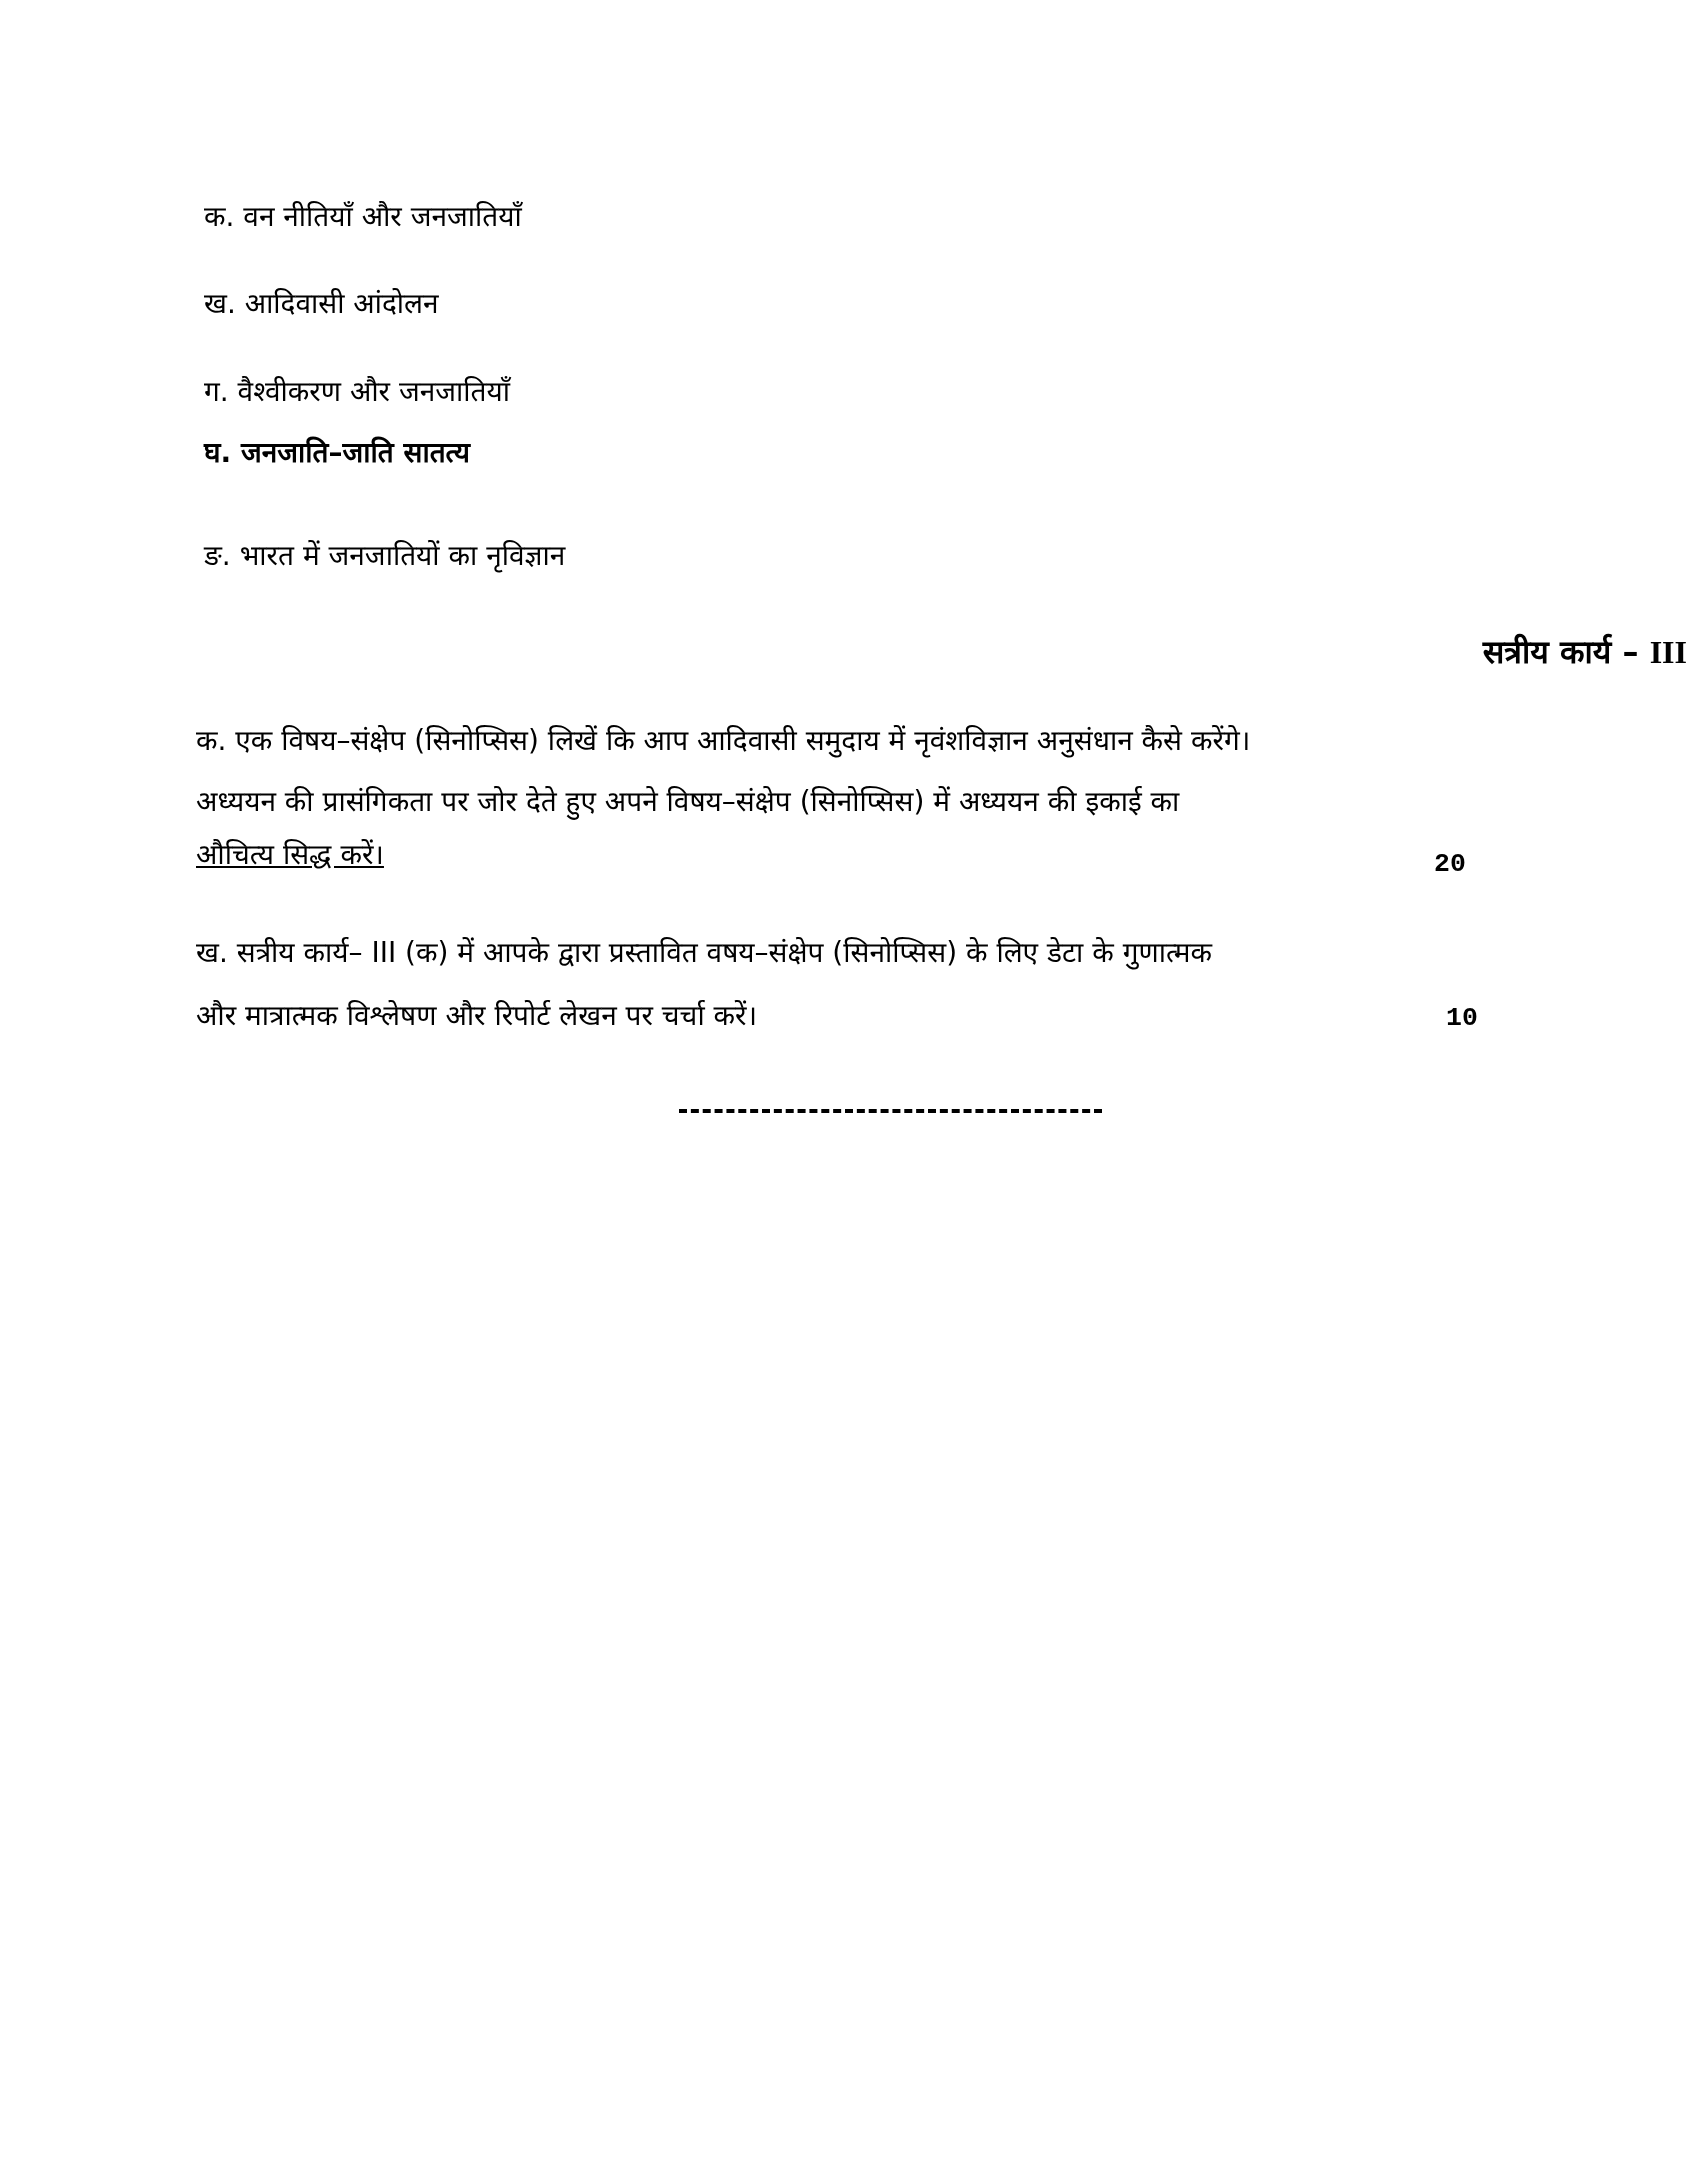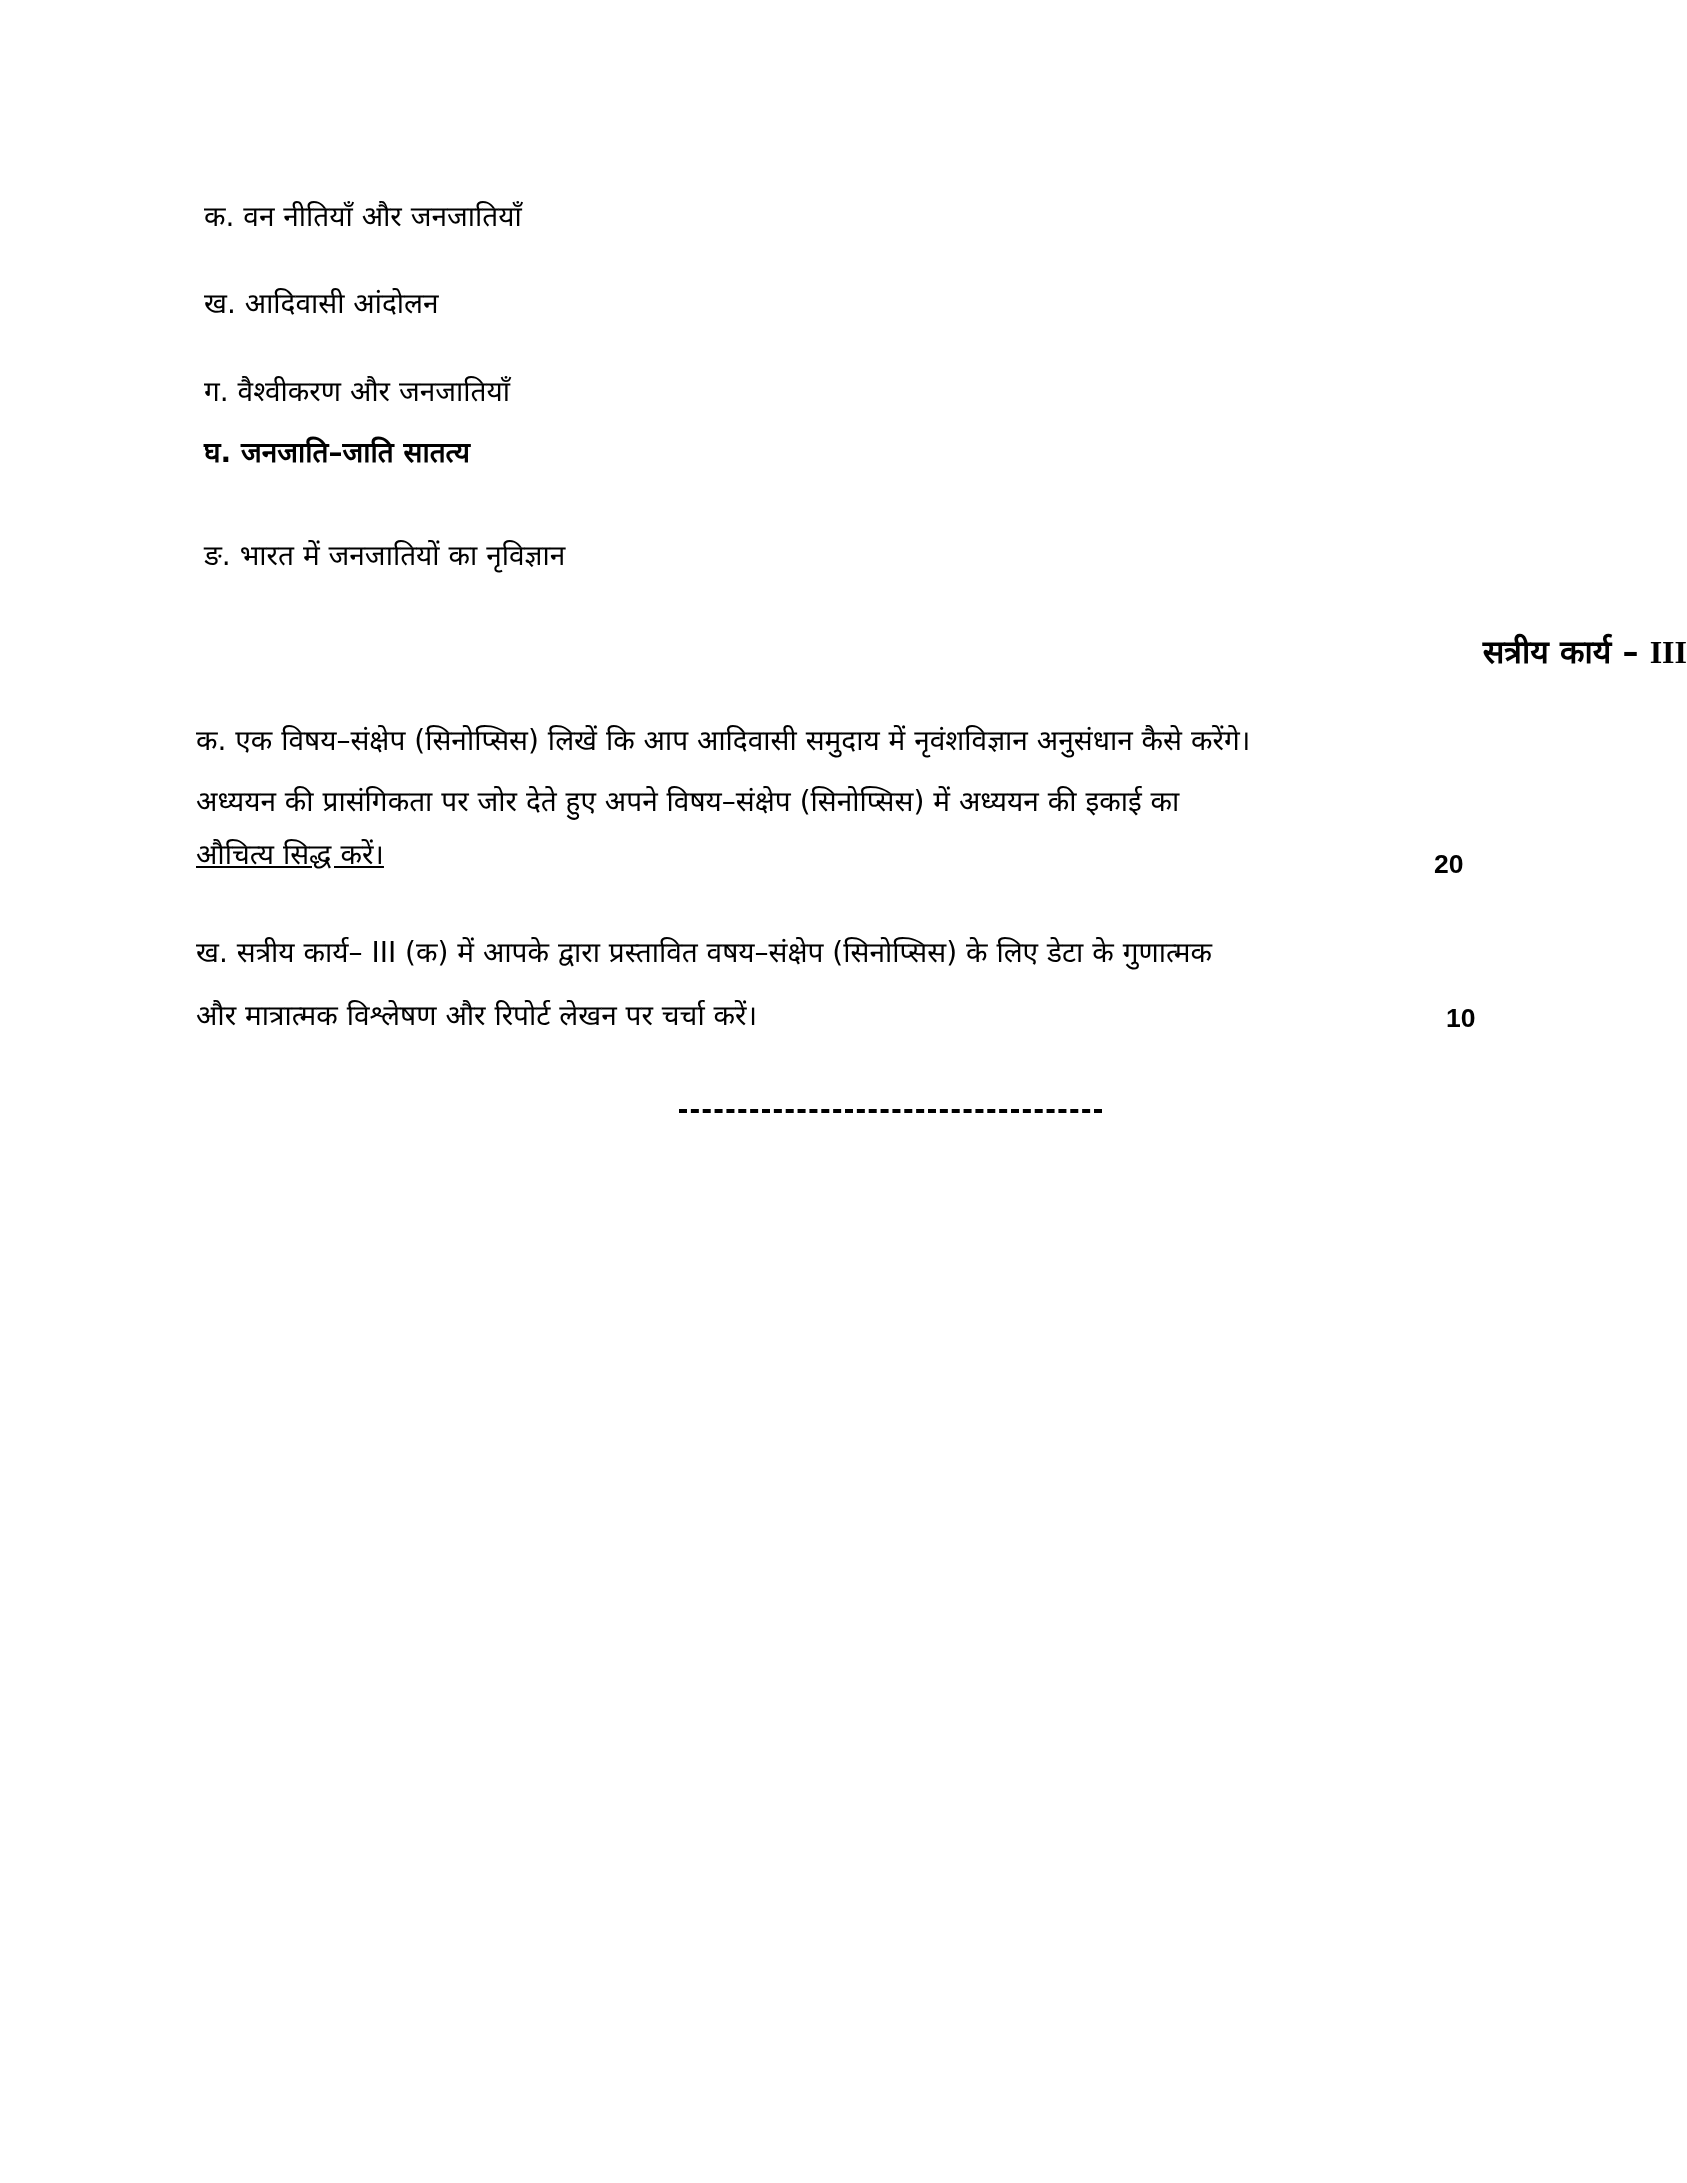--- a/index.html
+++ b/index.html
@@ -3,21 +3,21 @@
 <meta charset="utf-8">
 <style>
   html, body { margin: 0; padding: 0; background: #ffffff; }
   body { width: 1687px; height: 2183px; position: relative; overflow: hidden;
          font-family: "DejaVu Sans", "Liberation Sans", sans-serif; color: #000; }
   .line { position: absolute; left: 196px; font-size: 28px; line-height: 40px; white-space: nowrap; margin-left: 8px; }
   .heading { position: absolute; left: 0; width: 1687px; top: 632px; text-align: right;
              font-size: 32px; font-weight: bold; line-height: 40px; }
   .heading .roman { font-family: "Liberation Serif", "DejaVu Serif", serif; font-weight: bold; }
   .para-line { position: absolute; left: 196px; font-size: 28px; line-height: 40px; white-space: nowrap; }
-  .marks { position: absolute; font-family: Liberation Sans, sans-serif; font-weight: bold; font-size: 26.5px; line-height: 40px; }
+  .marks { position: absolute; font-family: Liberation Mono, monospace; font-weight: bold; font-size: 26.5px; line-height: 40px; }
   .sep { position: absolute; left: 679px; top: 1109px; width: 423px; height: 0;
          border-top: 4px dashed #000; }
 </style>
 </head>
 <body>
 
 <div>
   <div class="line" style="top:197px;">
     <span>क.</span>
     <span>वन नीतियाँ और जनजातियाँ</span>

